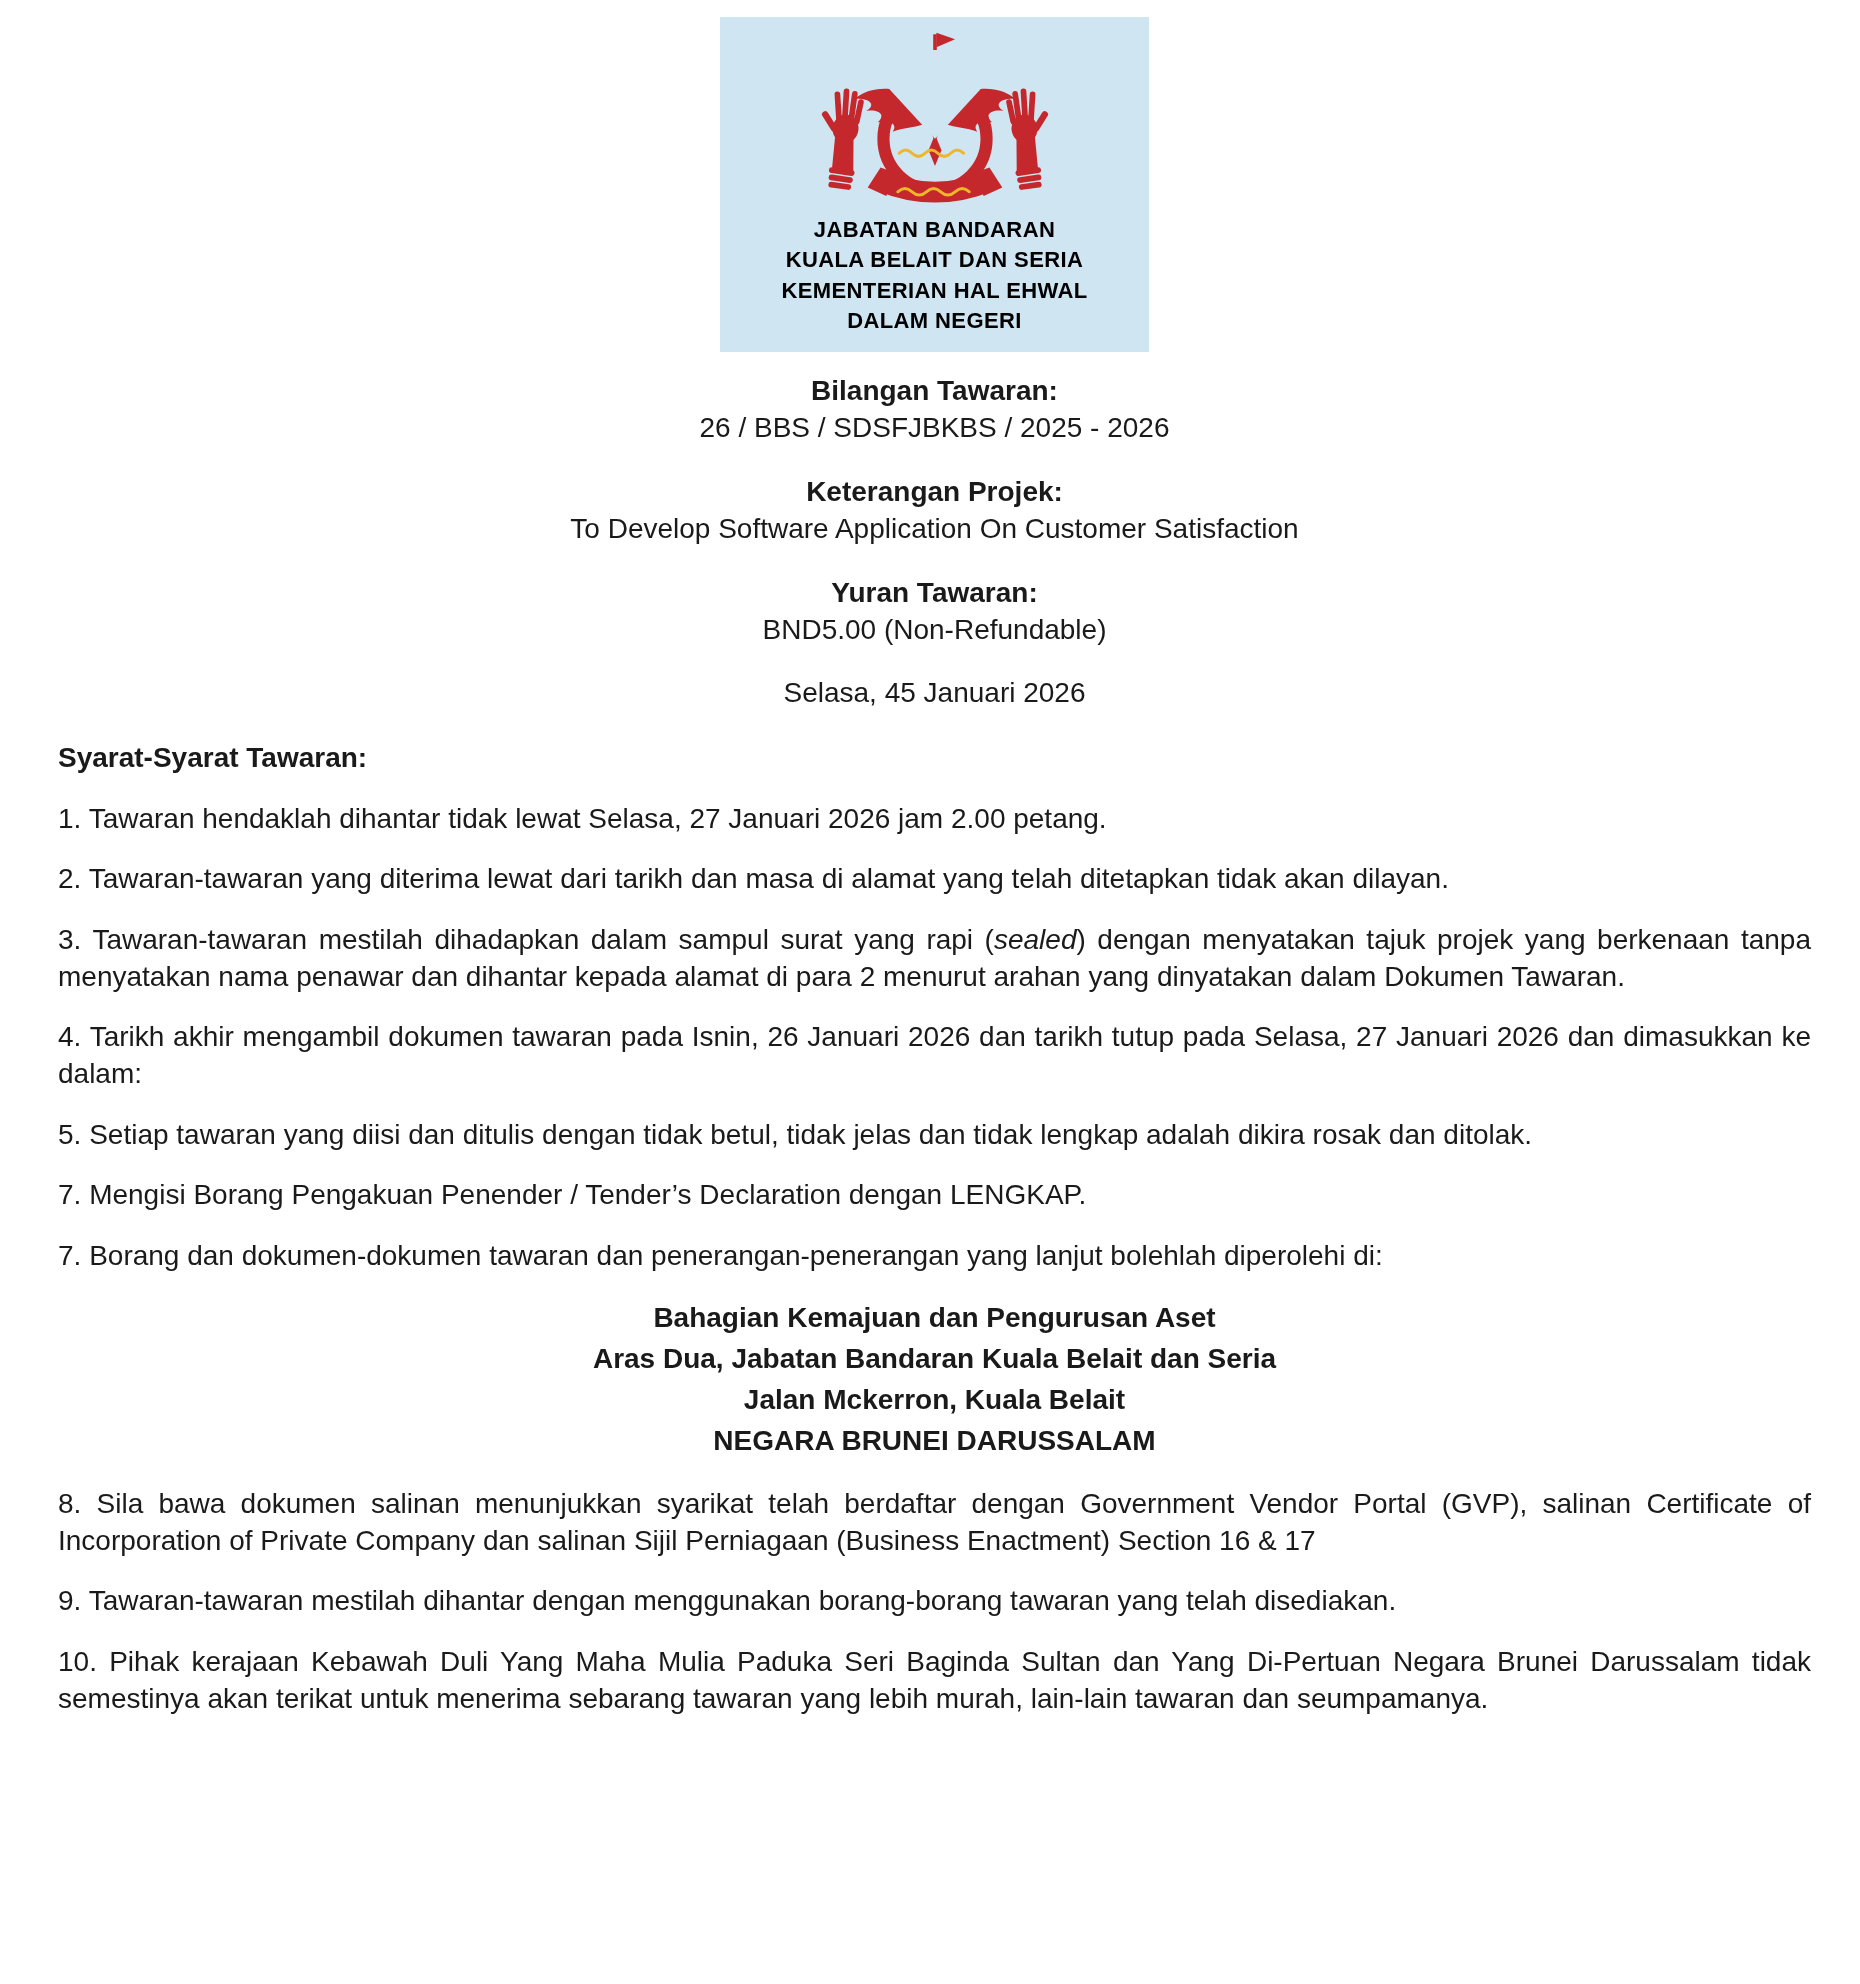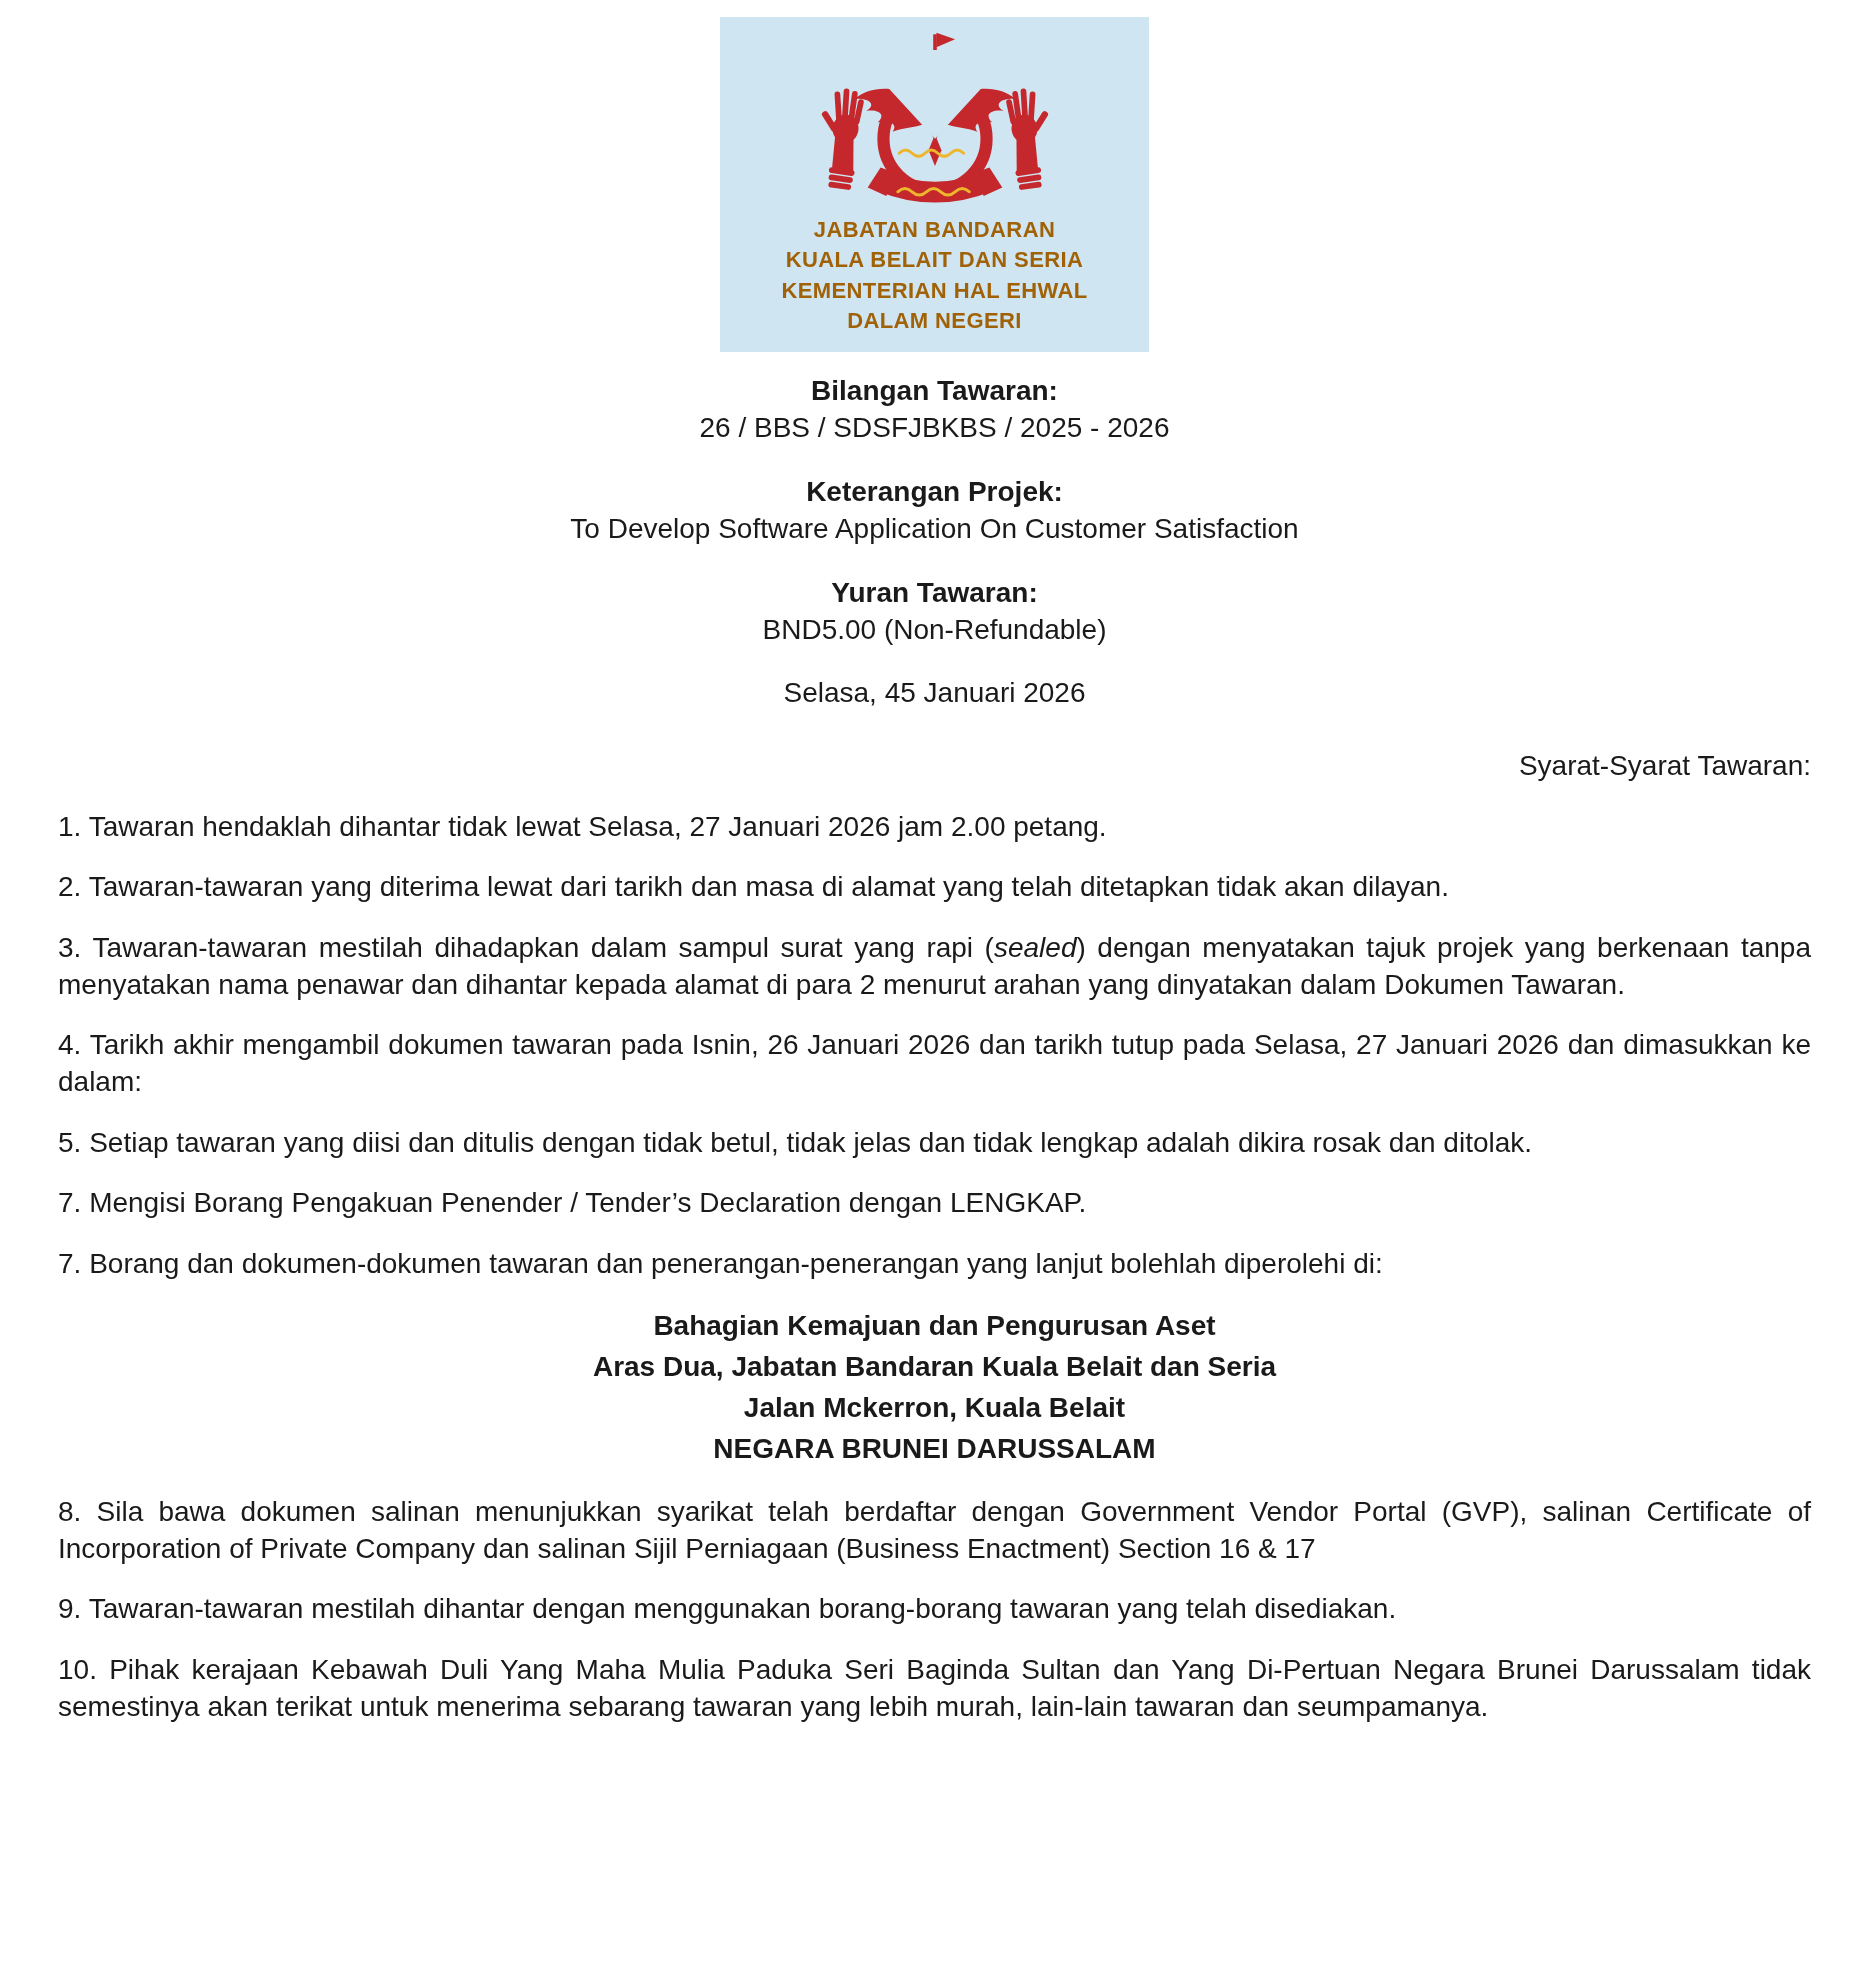--- a/index.html
+++ b/index.html
@@ -26,35 +26,35 @@
     box-sizing: border-box;
     padding: 12.5px 7.8px 15.6px 7.8px;
     text-align: center;
   }
   .crest-svg { display: block; margin: 0 auto; }
   .org-lines {
     margin-top: 6.3px;
     font-weight: bold;
     font-size: 22px;
     line-height: 30.5px;
-    color: #a16207;
+    color: #000000;
     letter-spacing: 0.4px;
   }
   
   .meta-section { margin-top: 20px; text-align: center; }
   .pair { margin-bottom: 26.6px; font-size: 28px; line-height: 37px; }
   .pair .label { font-weight: bold; }
   .pair .value { font-weight: normal; }
   
   .conditions-heading {
-    margin-top: 36px;
+    margin-top: 28px;
     font-size: 28px;
     line-height: 37px;
-    font-weight: normal;
-    text-align: right;
+    font-weight: bold;
+    text-align: left;
   }
   p.item {
     margin: 23.5px 0 0 0;
     font-size: 28px;
     line-height: 37px;
     text-align: justify;
   }
   p.item .it { font-style: italic; }
   .address-block {
     margin: 23.5px 0 0 0;

